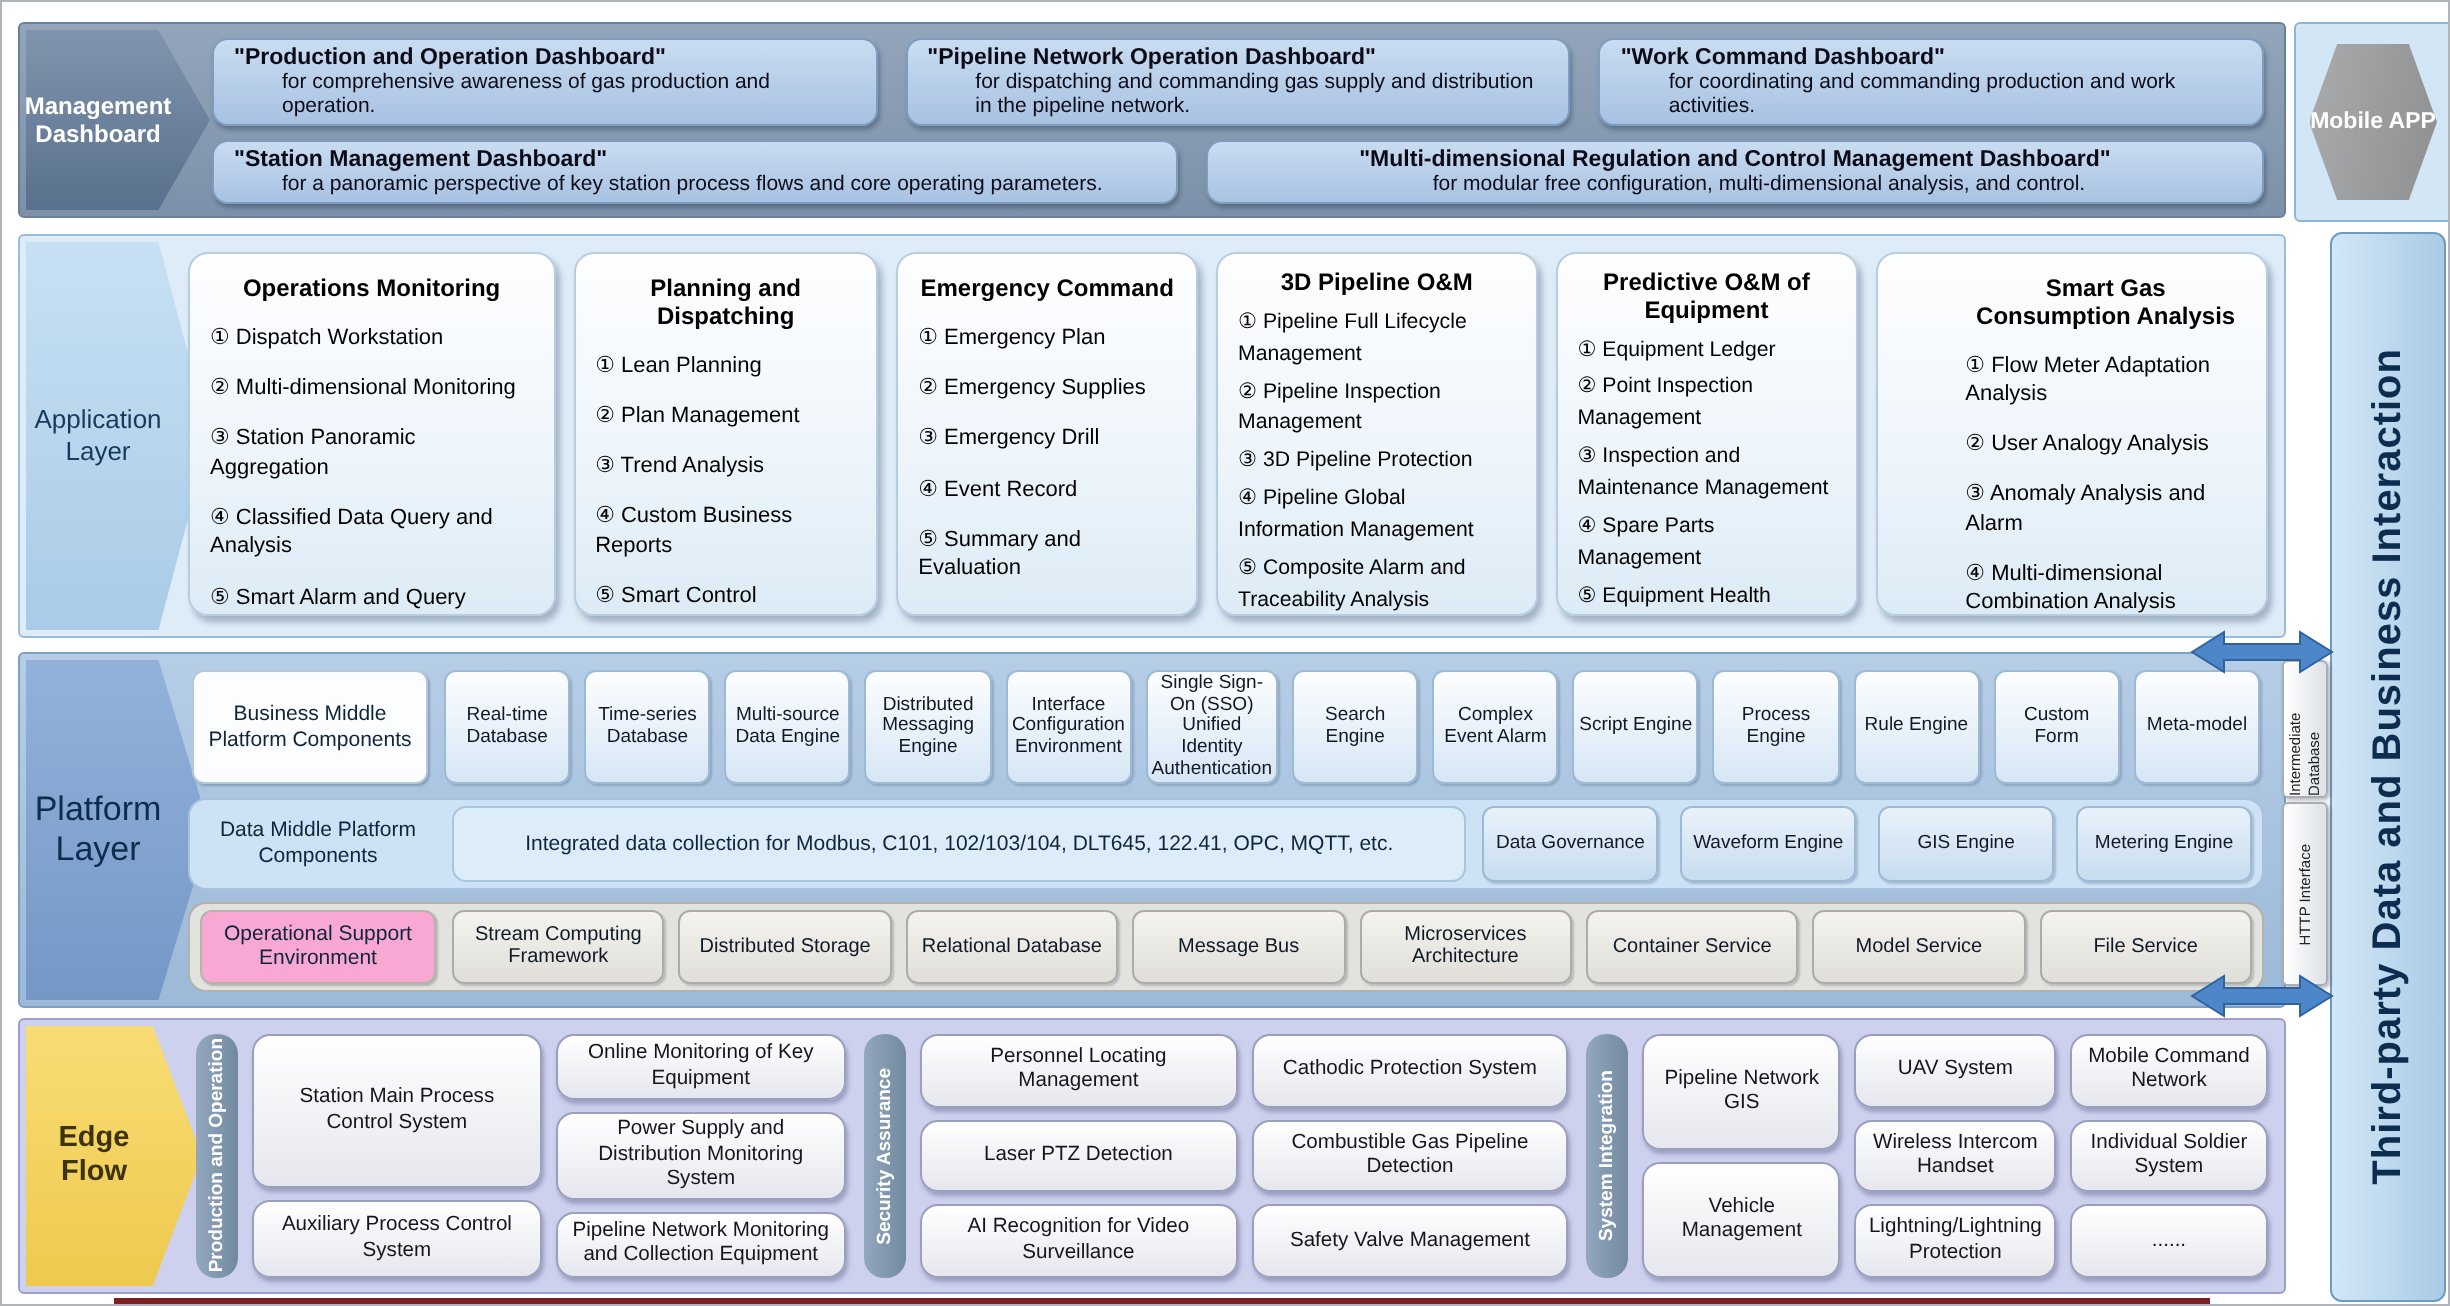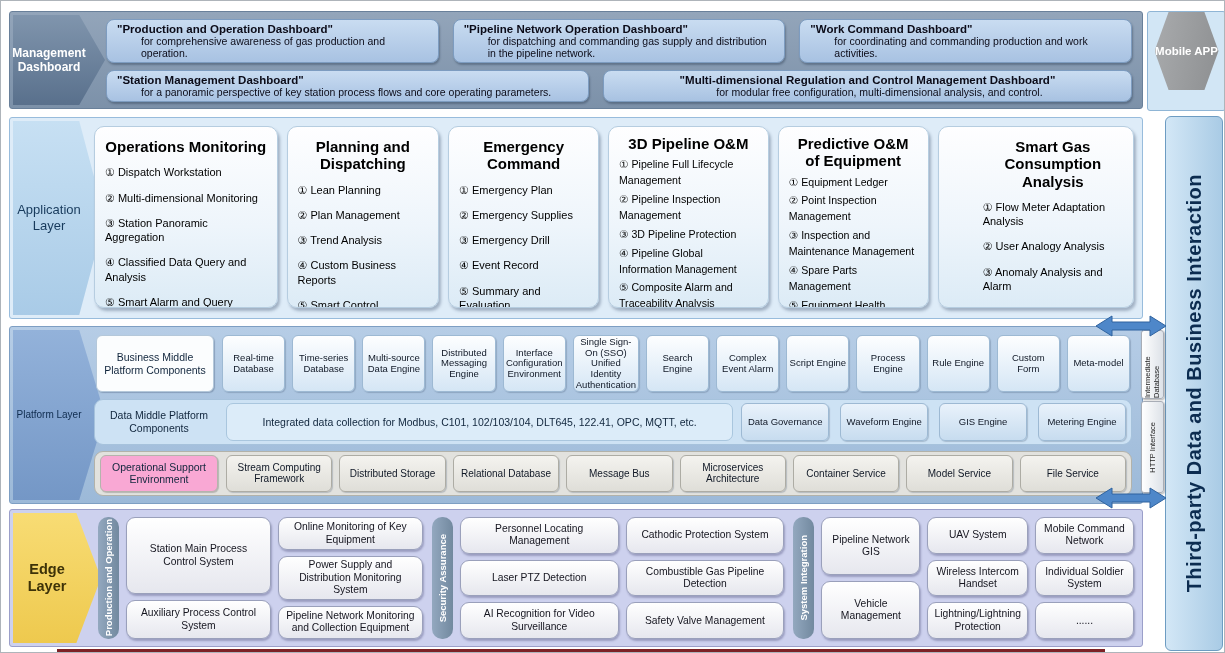--- a/index.html
+++ b/index.html
@@ -21,43 +21,43 @@
             padding:3px 10px;color:#0b0b18;display:flex;flex-direction:column;justify-content:center;
             box-shadow:1px 2px 2px rgba(30,45,70,.35);box-sizing:border-box;}
   #mgmt-row1 .mgmt-box{flex:1;}
   #mgmt-row2 .mgmt-box:nth-child(1){flex:480;}
   #mgmt-row2 .mgmt-box:nth-child(2){flex:528;text-align:center;}
   .mgmt-title{font-weight:bold;font-size:11.5px;}
   .mgmt-desc{font-size:10.5px;padding-left:24px;}
 
   
   #mobile{position:absolute;left:1146px;top:10px;width:77px;height:98px;background:#d2e6f5;
-          border:1px solid #8fb5d5;border-radius:3px;display:flex;justify-content:center;}
+          border:1px solid #8fb5d5;border-radius:3px;display:flex;align-items:center;justify-content:center;}
   .hex{width:64px;height:78px;background:linear-gradient(100deg,#a9abad,#8d8f91);
        clip-path:polygon(22% 0,78% 0,100% 50%,78% 100%,22% 100%,0 50%);
        display:flex;align-items:center;justify-content:center;color:#fff;font-weight:bold;
        font-size:11.5px;text-align:center;line-height:1.25;}
 
   
   #app{top:116px;height:202px;background:#deecf8;border:1px solid #98bcdc;}
   #app .layer-label{background:linear-gradient(#c7e0f3,#a9cbe7);color:#173a5c;font-size:13px;}
   #app-cards{position:absolute;left:84px;right:8px;top:8px;bottom:10px;display:flex;gap:9px;}
   .app-card{border-radius:10px;background:linear-gradient(#fefeff 0%,#eef5fb 55%,#dcebf6 100%);
             border:1px solid #b6cde0;box-shadow:2px 3px 3px rgba(50,70,100,.35);
             padding:6px 10px 2px;overflow:hidden;box-sizing:border-box;}
   .app-card:nth-child(1){flex:198;}.app-card:nth-child(2){flex:160;}.app-card:nth-child(3){flex:158;}
   .app-card:nth-child(4){flex:170;}.app-card:nth-child(5){flex:158;}.app-card:nth-child(6){flex:172;padding-left:44px;}
-  .app-card-title{font-weight:bold;font-size:15px;text-align:center;margin:5px 0 10px;line-height:1.15;color:#000;}
+  .app-card-title{font-weight:bold;font-size:12px;text-align:center;margin:5px 0 10px;line-height:1.15;color:#000;}
   .app-item{font-size:11px;color:#000;margin:0 0 11px;line-height:1.3;}
   .app-card.compact .app-card-title{margin:2px 0 5px;}
   .app-card.compact .app-item{margin-bottom:3px;line-height:1.5;font-size:10.6px;}
 
   
   #plat{top:325px;height:178px;background:linear-gradient(#b6cde6,#9cb9d8);border:1px solid #7e9fc3;}
-  #plat .layer-label{background:linear-gradient(#93b2da,#7497c6);color:#0f2c4e;font-size:10px;}
+  #plat .layer-label{background:linear-gradient(#93b2da,#7497c6);color:#0f2c4e;font-size:17px;}
   #plat-rows{position:absolute;left:84px;right:10px;top:7px;bottom:7px;display:flex;flex-direction:column;gap:6px;}
   .plat-row{flex:1;border-radius:9px;display:flex;gap:8px;align-items:stretch;padding:3px 5px;box-sizing:border-box;}
   #plat-row1{padding:1px 2px;}
   #plat-row2{background:#cde2f4;border:1px solid #a6c2dc;}
   #plat-row3{background:#e2e2de;border:1px solid #b2b2aa;}
   .plat-header-box{width:118px;flex:0 0 118px;display:flex;align-items:center;justify-content:center;text-align:center;
                    font-size:10.5px;color:#10253c;border-radius:6px;line-height:1.2;padding:1px 4px;box-sizing:border-box;}
   #plat-row1 .plat-header-box{background:#fbfdfe;border:1px solid #b4c8da;box-shadow:1px 1px 1px rgba(50,70,100,.3);}
   #plat-row2 .plat-header-box{background:transparent;}
   #plat-row3 .plat-header-box{background:#f9a8d4;border:1px solid #b5b4ac;box-shadow:1px 1px 1px rgba(80,80,80,.3);}
@@ -248,21 +248,21 @@
             <div class="chip chip-gray">Container Service</div>
             <div class="chip chip-gray">Model Service</div>
             <div class="chip chip-gray">File Service</div>
           </div>
       </div>
     </div>
   </div>
 
   <div class="band" id="edge">
     <div class="layer-label">
-      <span>Edge Layer</span>
+      <span>Edge Flow</span>
     </div>
     <div id="edge-groups">
         <div class="edge-group">
           <div class="edge-vbar">
             <span class="vtext">Production and Operation</span>
           </div>
           <div class="edge-cols">
             <div class="edge-col">
               <div class="edge-box tall">Station Main Process Control System</div>
               <div class="edge-box">Auxiliary Process Control System</div>

